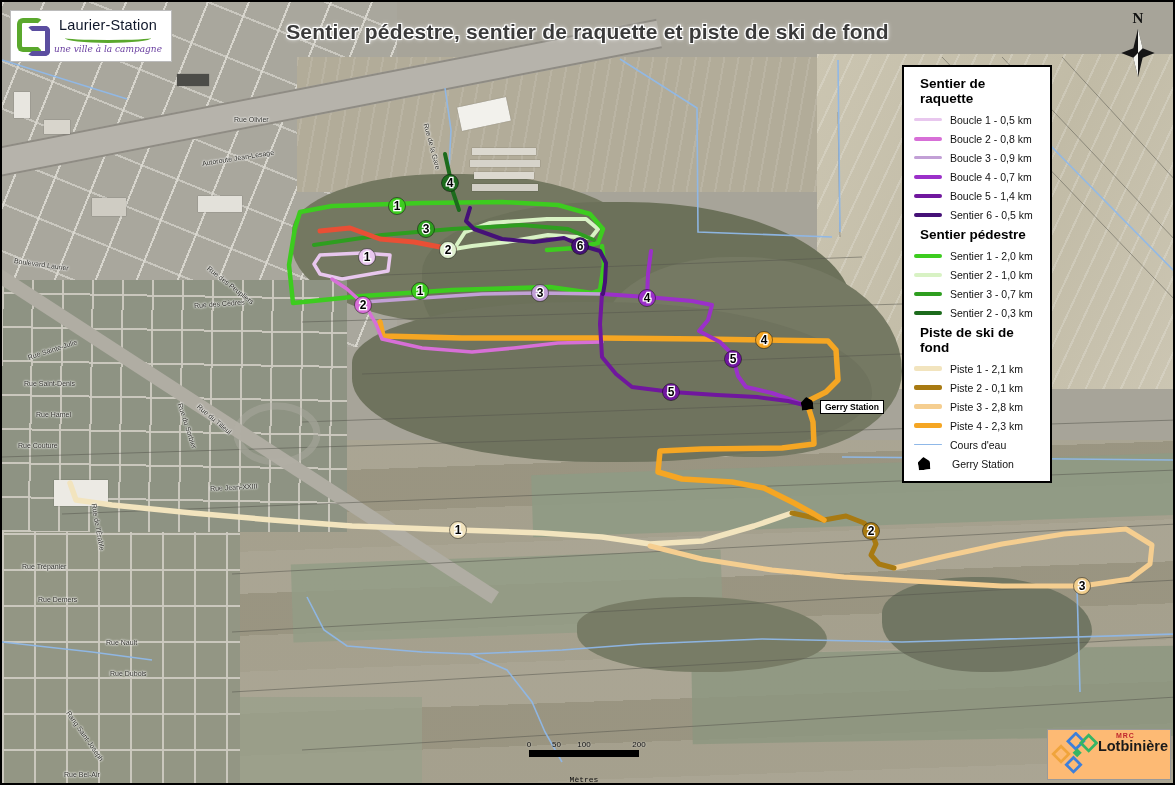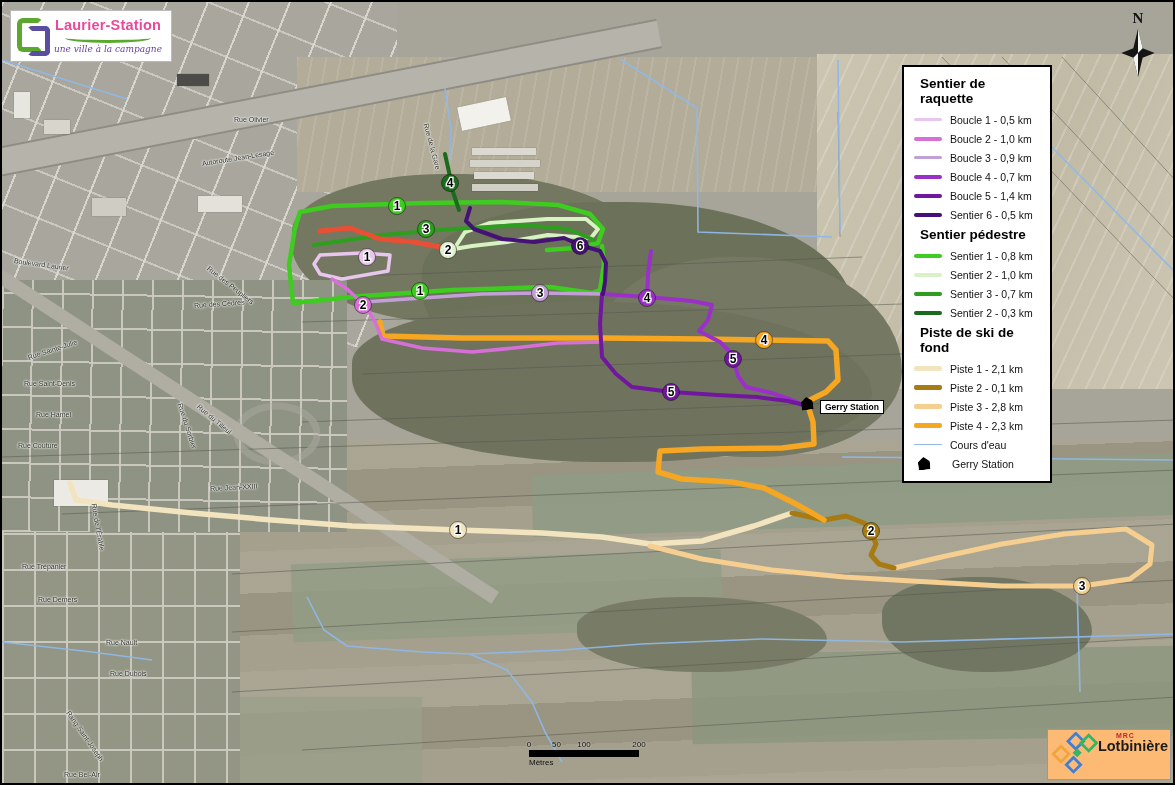--- a/index.html
+++ b/index.html
@@ -53,21 +53,21 @@
   
   .halo{text-shadow:-1px -1px 0 #fff,1px -1px 0 #fff,-1px 1px 0 #fff,1px 1px 0 #fff,0 0 3px #fff,0 0 5px #fff;}
   .title{position:absolute;left:0;right:0;top:18px;text-align:center;font-size:21px;font-weight:bold;
          color:#3a3a3a;letter-spacing:.2px;}
   .logo-box{position:absolute;left:8px;top:8px;width:162px;height:52px;background:#fff;
             border:1px solid #bbb;display:flex;align-items:center;padding:2px 4px;box-sizing:border-box;}
   .glyphs{position:relative;width:34px;height:44px;flex:0 0 auto;}
   .g-green{position:absolute;left:2px;top:4px;width:16px;height:24px;border:5px solid #5aa82d;border-radius:6px;border-right-color:transparent;}
   .g-purple{position:absolute;left:12px;top:12px;width:13px;height:20px;border:5px solid #5b4ea0;border-radius:5px;border-left-color:transparent;}
   .logo-texts{flex:1;text-align:center;line-height:1;}
-  .logo-name{font-size:14.5px;color:#ec4899;font-weight:700;letter-spacing:.2px;}
+  .logo-name{font-size:14.5px;color:#0f172a;font-weight:400;letter-spacing:.2px;}
   .logo-swoosh{width:86px;height:7px;border-bottom:3px solid #5aa82d;border-radius:50%;margin:0 auto;}
   .logo-tag{font-family:"DejaVu Serif",serif;font-style:italic;font-size:9px;color:#6a3fa0;margin-top:2px;}
   .north{position:absolute;left:1112px;top:8px;width:48px;text-align:center;color:#111;}
   .north .n{font-family:"Liberation Serif",serif;font-size:15px;font-weight:bold;}
   .legend{position:absolute;left:900px;top:63px;width:150px;background:#fff;border:2px solid #000;
           padding:6px 8px 8px 10px;box-sizing:border-box;}
   .legend h3{margin:3px 0 4px 6px;font-size:13.5px;}
   .legend .row{display:flex;align-items:center;height:19px;}
   .legend .swatch{width:28px;flex:0 0 28px;border-radius:2px;margin-right:8px;}
   .legend .lab{font-size:10.5px;color:#111;}
@@ -75,21 +75,21 @@
   .legend .house{margin:0 22px 0 4px;transform:rotate(-6deg);}
   .station-label{position:absolute;left:818px;top:398px;background:#fff;border:1px solid #000;
                  font-size:8.5px;font-weight:bold;padding:1px 4px;white-space:nowrap;}
   .station-house{position:absolute;left:799px;top:395px;transform:rotate(-8deg);}
   .street{position:absolute;font-size:7px;color:#2e2e28;white-space:nowrap;
           text-shadow:0 0 2px #fff,0 0 2px #fff,0 0 3px #fff;transform-origin:left center;}
   .scalebar{position:absolute;left:527px;top:738px;width:110px;font-size:8px;color:#111;}
   .scalebar .ticks{position:relative;height:10px;}
   .scalebar .ticks span{position:absolute;transform:translateX(-50%);text-shadow:0 0 2px #ddd;}
   .scalebar .bar{height:5px;background:#000;border:1px solid #000;}
-  .scalebar .unit{text-align:left;margin-top:1px;}
+  .scalebar .unit{text-align:center;margin-top:18px;font-family:Liberation Mono, monospace;}
   .mrc-box{position:absolute;left:1045px;top:727px;width:124px;height:51px;background:#fdba74;
            border:1px solid #999;display:flex;padding:2px;box-sizing:border-box;}
   .mrc-texts{line-height:1;}
   .mrc-org{color:#c0272d;font-size:7px;font-weight:bold;letter-spacing:1px;margin-left:18px;}
   .mrc-name{color:#1a1a1a;font-size:14.5px;font-weight:bold;}
 </style>
 </head>
 <body>
 
 <div class="page">
@@ -231,20 +231,21 @@
       <span class="street" style="left: 196px; top: 400px; transform: rotate(40deg);">Rue du Tilleul</span>
       <span class="street" style="left: 20px; top: 561px; transform: rotate(0deg);">Rue Trépanier</span>
       <span class="street" style="left: 36px; top: 594px; transform: rotate(0deg);">Rue Demers</span>
       <span class="street" style="left: 104px; top: 637px; transform: rotate(0deg);">Rue Nault</span>
       <span class="street" style="left: 108px; top: 668px; transform: rotate(0deg);">Rue Dubois</span>
       <span class="street" style="left: 66px; top: 706px; transform: rotate(55deg);">Rang Saint-Joseph</span>
       <span class="street" style="left: 62px; top: 769px; transform: rotate(0deg);">Rue Bel-Air</span>
       <span class="street" style="left: 424px; top: 118px; transform: rotate(75deg);">Rue de la Gare</span>
     </div>
 
+  <div class="title halo">Sentier pédestre, sentier de raquette et piste de ski de fond</div>
 
   <div class="logo-box">
     <div class="glyphs">
       <div class="g-green"></div>
         <div class="g-purple"></div>
     </div>
     <div class="logo-texts">
       <div class="logo-name">Laurier-Station</div>
       <div class="logo-swoosh"></div>
       <div class="logo-tag">une ville à la campagne</div>
@@ -262,42 +263,42 @@
 
   <div class="legend">
     <div id="legend-sections">
         <h3>Sentier de raquette</h3>
         <div class="row">
           <span class="swatch" style="background: rgb(232, 199, 238); height: 3px;"></span>
           <span class="lab">Boucle 1 - 0,5 km</span>
         </div>
         <div class="row">
           <span class="swatch" style="background: rgb(215, 111, 215); height: 4px;"></span>
-          <span class="lab">Boucle 2 - 1,0 km</span>
+          <span class="lab">Boucle 2 - 0,8 km</span>
         </div>
         <div class="row">
           <span class="swatch" style="background: rgb(194, 160, 214); height: 3px;"></span>
           <span class="lab">Boucle 3 - 0,9 km</span>
         </div>
         <div class="row">
           <span class="swatch" style="background: rgb(155, 48, 201); height: 4px;"></span>
           <span class="lab">Boucle 4 - 0,7 km</span>
         </div>
         <div class="row">
           <span class="swatch" style="background: rgb(112, 23, 158); height: 4px;"></span>
           <span class="lab">Boucle 5 - 1,4 km</span>
         </div>
         <div class="row">
           <span class="swatch" style="background: rgb(69, 17, 119); height: 4px;"></span>
           <span class="lab">Sentier 6 - 0,5 km</span>
         </div>
         <h3>Sentier pédestre</h3>
         <div class="row">
           <span class="swatch" style="background: rgb(61, 204, 31); height: 4px;"></span>
-          <span class="lab">Sentier 1 - 0,8 km</span>
+          <span class="lab">Sentier 1 - 2,0 km</span>
         </div>
         <div class="row">
           <span class="swatch" style="background: rgb(216, 242, 196); height: 4px;"></span>
           <span class="lab">Sentier 2 - 1,0 km</span>
         </div>
         <div class="row">
           <span class="swatch" style="background: rgb(46, 158, 31); height: 4px;"></span>
           <span class="lab">Sentier 3 - 0,7 km</span>
         </div>
         <div class="row">

